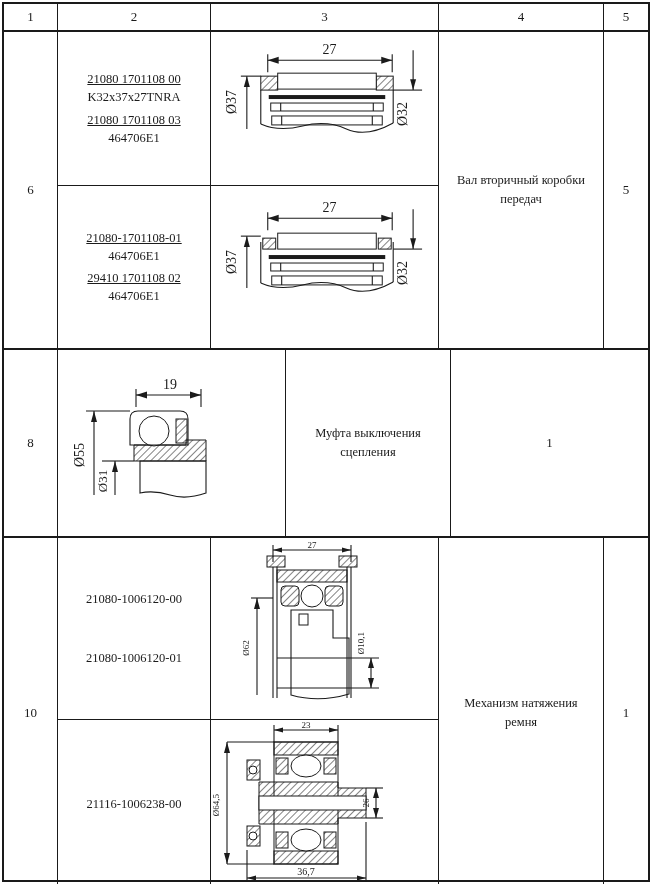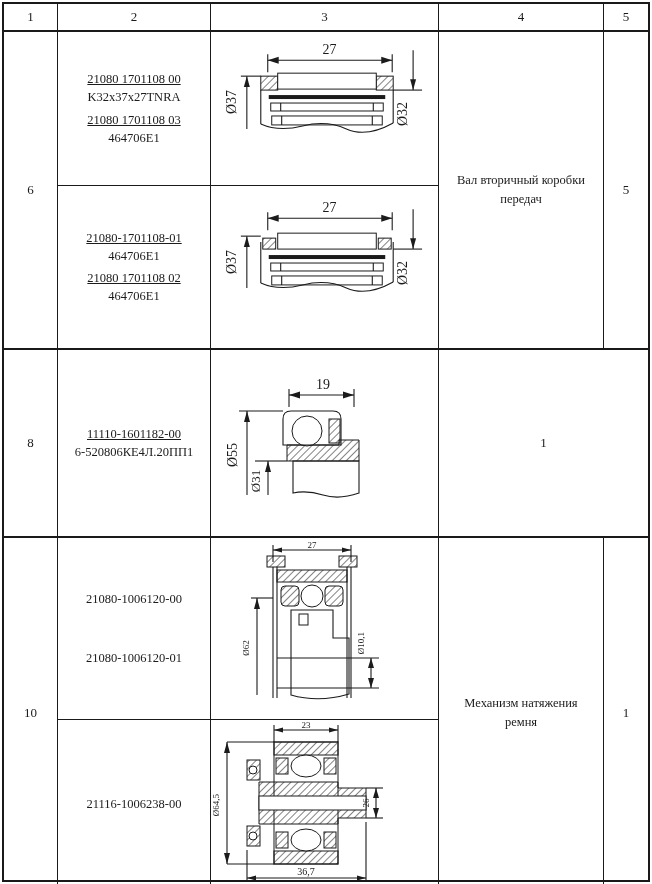--- a/index.html
+++ b/index.html
@@ -62,21 +62,21 @@
           <div class="code u">21080 1701108 03</div>
           <div class="pname">464706Е1</div>
         </div>
       </div>
       <div class="s-bot pcell gap18">
         <div class="part">
           <div class="code u">21080-1701108-01</div>
           <div class="pname">464706Е1</div>
         </div>
         <div class="part">
-          <div class="code u">21080 1701108 02</div>
+          <div class="code u">29410 1701108 02</div>
           <div class="pname">464706Е1</div>
         </div>
       </div>
     </div>
 
     <div class="cell c3 sub">
       <div class="s-top h154 dcell">
 
         <svg class="dwg" viewBox="0 0 228 150" width="228" height="150">
           <defs>
@@ -152,26 +152,20 @@
       </div>
     </div>
 
     <div class="cell c4 vc desccell">Вал вторичный коробки передач</div>
     <div class="cell c5 vc qtycell">5</div>
   </div>
 
   <div class="brow" style="height:186px;">
     <div class="cell c1 vc numcell">8</div>
 
-    <div class="cell c2 pcell">
-      <div class="part">
-        <div class="code u">11110-1601182-00</div>
-        <div class="pname">6-520806КЕ4Л.20ПП1</div>
-      </div>
-    </div>
 
     <div class="cell c3 dcell">
 
       <svg class="dwg" viewBox="0 0 180 148" width="180" height="148">
         <defs>
               <pattern id="hC" patternUnits="userSpaceOnUse" width="5" height="5" patternTransform="rotate(45)">
                 <line x1="0" y1="0" x2="0" y2="5" stroke="#444" stroke-width="1"></line>
               </pattern>
             </defs>
         <line x1="78" y1="38" x2="78" y2="20"></line>
@@ -189,20 +183,21 @@
         <line x1="36" y1="42" x2="36" y2="126"></line>
             <polygon class="ah" points="36,42 33,53 39,53"></polygon>
         <text transform="rotate(-90 26 86)" x="26" y="86" text-anchor="middle" font-size="14">Ø55</text>
         <line x1="44" y1="92" x2="76" y2="92"></line>
         <line x1="57" y1="92" x2="57" y2="126"></line>
             <polygon class="ah" points="57,92 54,103 60,103"></polygon>
         <text transform="rotate(-90 49 112)" x="49" y="112" text-anchor="middle" font-size="13">Ø31</text>
       </svg>
     </div>
 
+    <div class="cell c4 vc desccell">Муфта выключения сцепления</div>
     <div class="cell c5 vc qtycell">1</div>
   </div>
 
   <div class="brow">
     <div class="cell c1 vc numcell">10</div>
 
     <div class="cell c2 sub">
       <div class="s-top h182 pcell gap40">
         <div class="part">
           <div class="code">21080-1006120-00</div>

